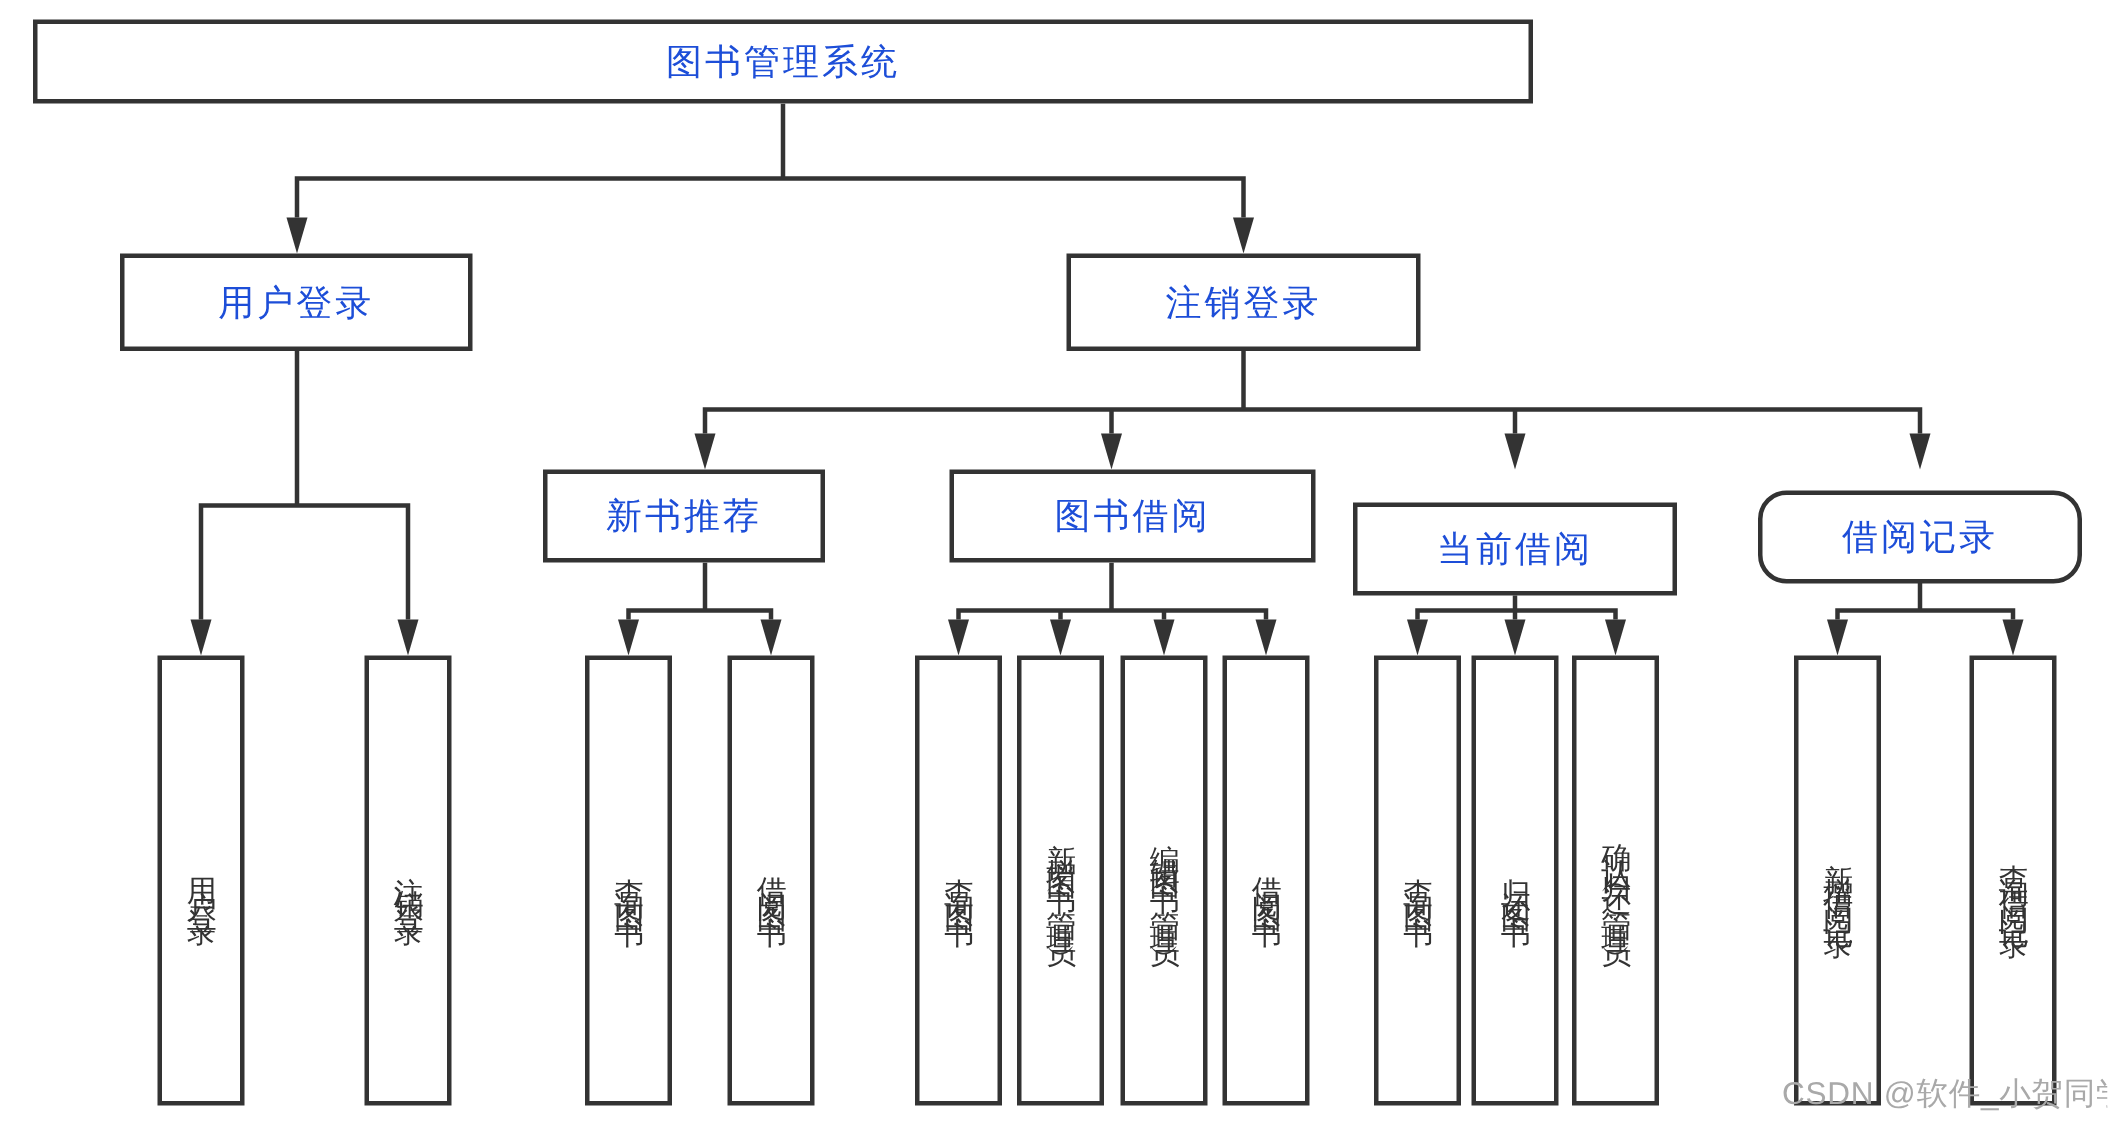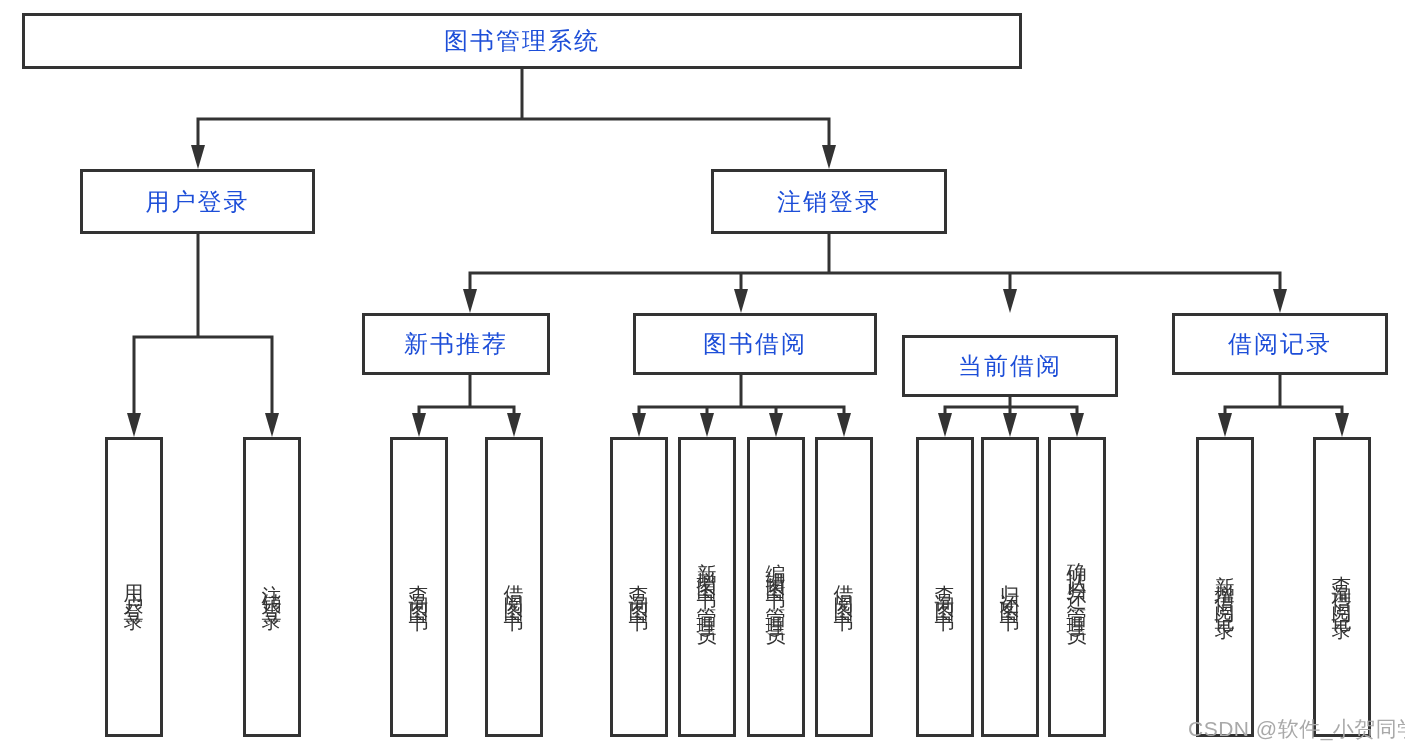--- a/index.html
+++ b/index.html
@@ -156,21 +156,21 @@
 
   <div class="h-box" style="left:362px; top:313px; width:188px; height:62px;">
     <span>新书推荐</span>
   </div>
   <div class="h-box" style="left:633px; top:313px; width:244px; height:62px;">
     <span>图书借阅</span>
   </div>
   <div class="h-box" style="left:902px; top:313px; width:216px; height:62px;margin-top:22px;">
     <span>当前借阅</span>
   </div>
-  <div class="h-box" style="left:1172px; top:313px; width:216px; height:62px;">
+  <div class="h-box" style="left:1172px; top:327px; width:216px; height:62px;border-radius:19px;">
     <span>借阅记录</span>
   </div>
 
   <div class="v-box" style="left:105px;">
     <span>用户登录</span>
   </div>
   <div class="v-box" style="left:243px;">
     <span>注销登录</span>
   </div>
 

